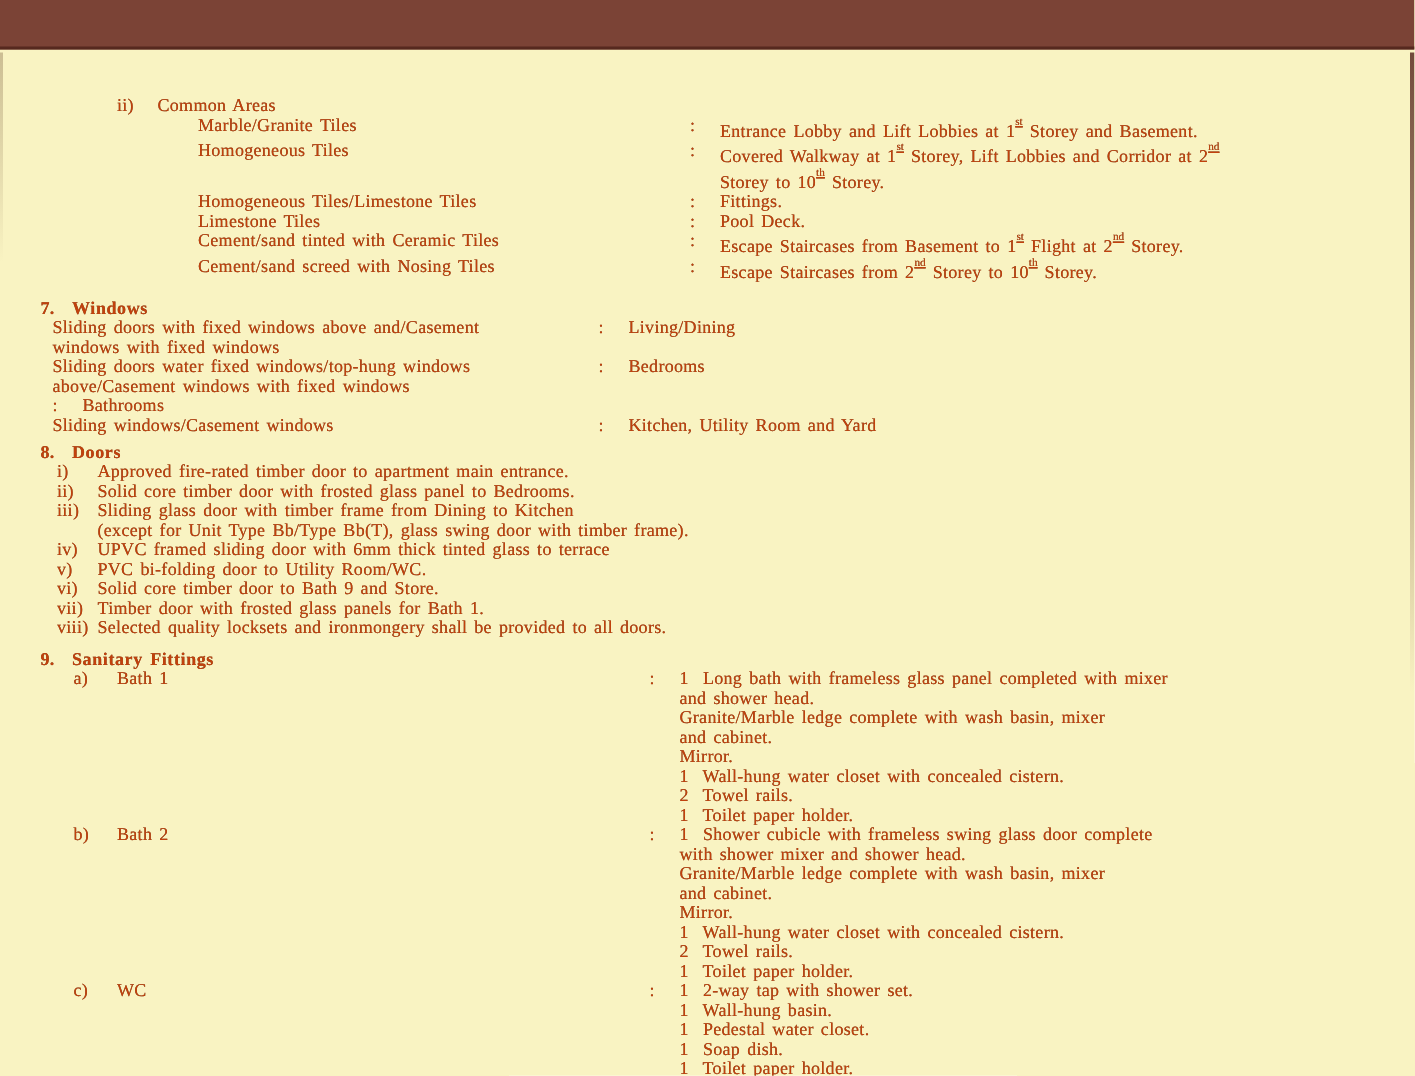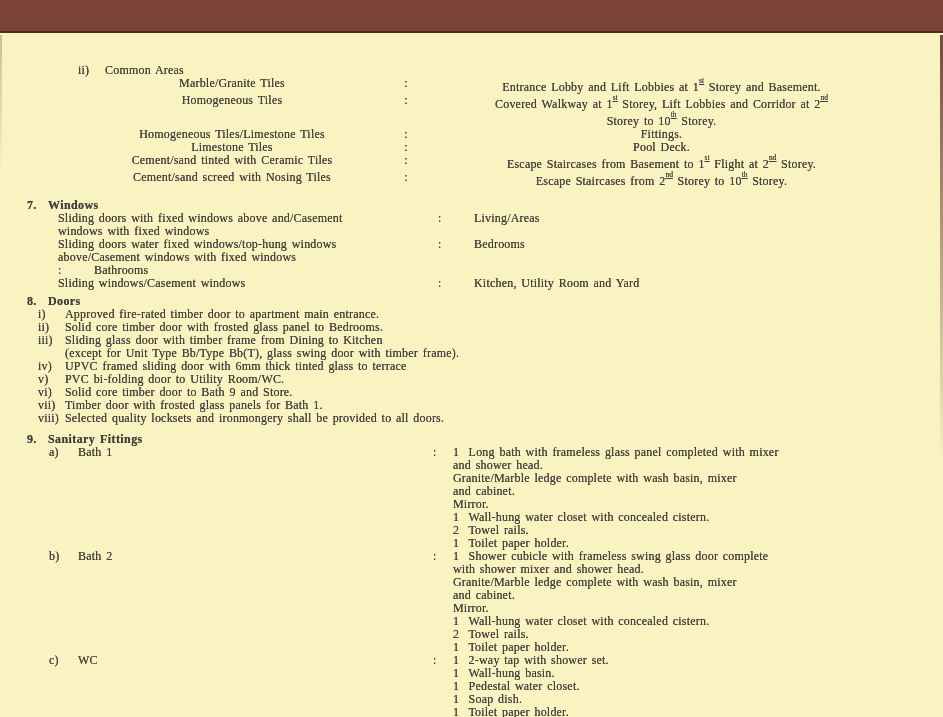--- a/index.html
+++ b/index.html
@@ -2,21 +2,21 @@
 <html><head>
 <meta charset="utf-8">
 <style>
   * { box-sizing: border-box; }
   html, body { margin: 0; padding: 0; }
   body { width: 943px; height: 717px; }
   .page {
     position: relative; width: 943px; height: 717px; overflow: hidden;
     background: #f9f3c2;
     font-family: "Liberation Serif", "DejaVu Serif", serif;
-    color: #404040; font-size: 12px; line-height: 13px;
+    color: #c2410c; font-size: 12px; line-height: 13px;
     letter-spacing: 0.2px; word-spacing: 1.5px;
     text-shadow: 0 0 0.3px rgba(64,42,24,0.8);
   }
   .top-bar {
     position: absolute; top: 0; left: 0; width: 943px; height: 33px;
     background: #7b4336; border-bottom: 2px solid #56291f;
   }
   .right-edge {
     position: absolute; top: 35px; right: 0; width: 3px; height: 445px;
     background: linear-gradient(to bottom, rgba(90,45,35,0.85), rgba(90,45,35,0) 96%);
@@ -32,24 +32,24 @@
   sup   { font-size: 7.5px; letter-spacing: 0; position: relative; top: -3.5px; text-decoration: underline; }
 
   .sec-hd .num { width: 21px; flex: none; font-weight: bold; }
   .sec-hd .hdr { font-weight: bold; letter-spacing: 0.4px; }
   .sec-windows { margin-top: 11px; }
   .sec-doors   { margin-top: 5px; }
   .sec-sanitary{ margin-top: 8px; }
 
   .common-hd    { margin-left: 51px; }
   .common-idx   { width: 27px; flex: none; }
-  .common-row   { margin-left: 41px; text-align: center; }
+  .common-row   { margin-left: 105px; }
   .common-label { width: 328px; flex: none; }
 
-  .win-row   { margin-left: 31px; gap: 16px; }
+  .win-row   { margin-left: 8px; }
   .win-label { width: 364px; flex: none; }
 
   .door-row  { margin-left: 11px; }
   .door-idx  { width: 27px; flex: none; }
   .door-text { flex: 1; }
 
   .san-row   { margin-left: 22px; }
   .san-idx   { width: 29px; flex: none; }
   .san-label { width: 355px; flex: none; }
 
@@ -106,21 +106,21 @@
 
     <div class="sec-windows">
       <div class="line sec-hd">
         <span class="num">7.</span>
         <span class="hdr">Windows</span>
       </div>
       <div class="line win-row">
         <span class="win-label pre">Sliding doors with fixed windows above and/Casement
 windows with fixed windows</span>
         <span class="colon">:</span>
-        <span class="value pre">Living/Areas</span>
+        <span class="value pre">Living/Dining</span>
       </div>
       <div class="line win-row">
         <span class="win-label pre">Sliding doors water fixed windows/top-hung windows
 above/Casement windows with fixed windows</span>
         <span class="colon">:</span>
         <span class="value pre">Bedrooms</span>
       </div>
       <div class="line win-row">
         <span class="colon">:</span>
         <span class="value pre">Bathrooms</span>

